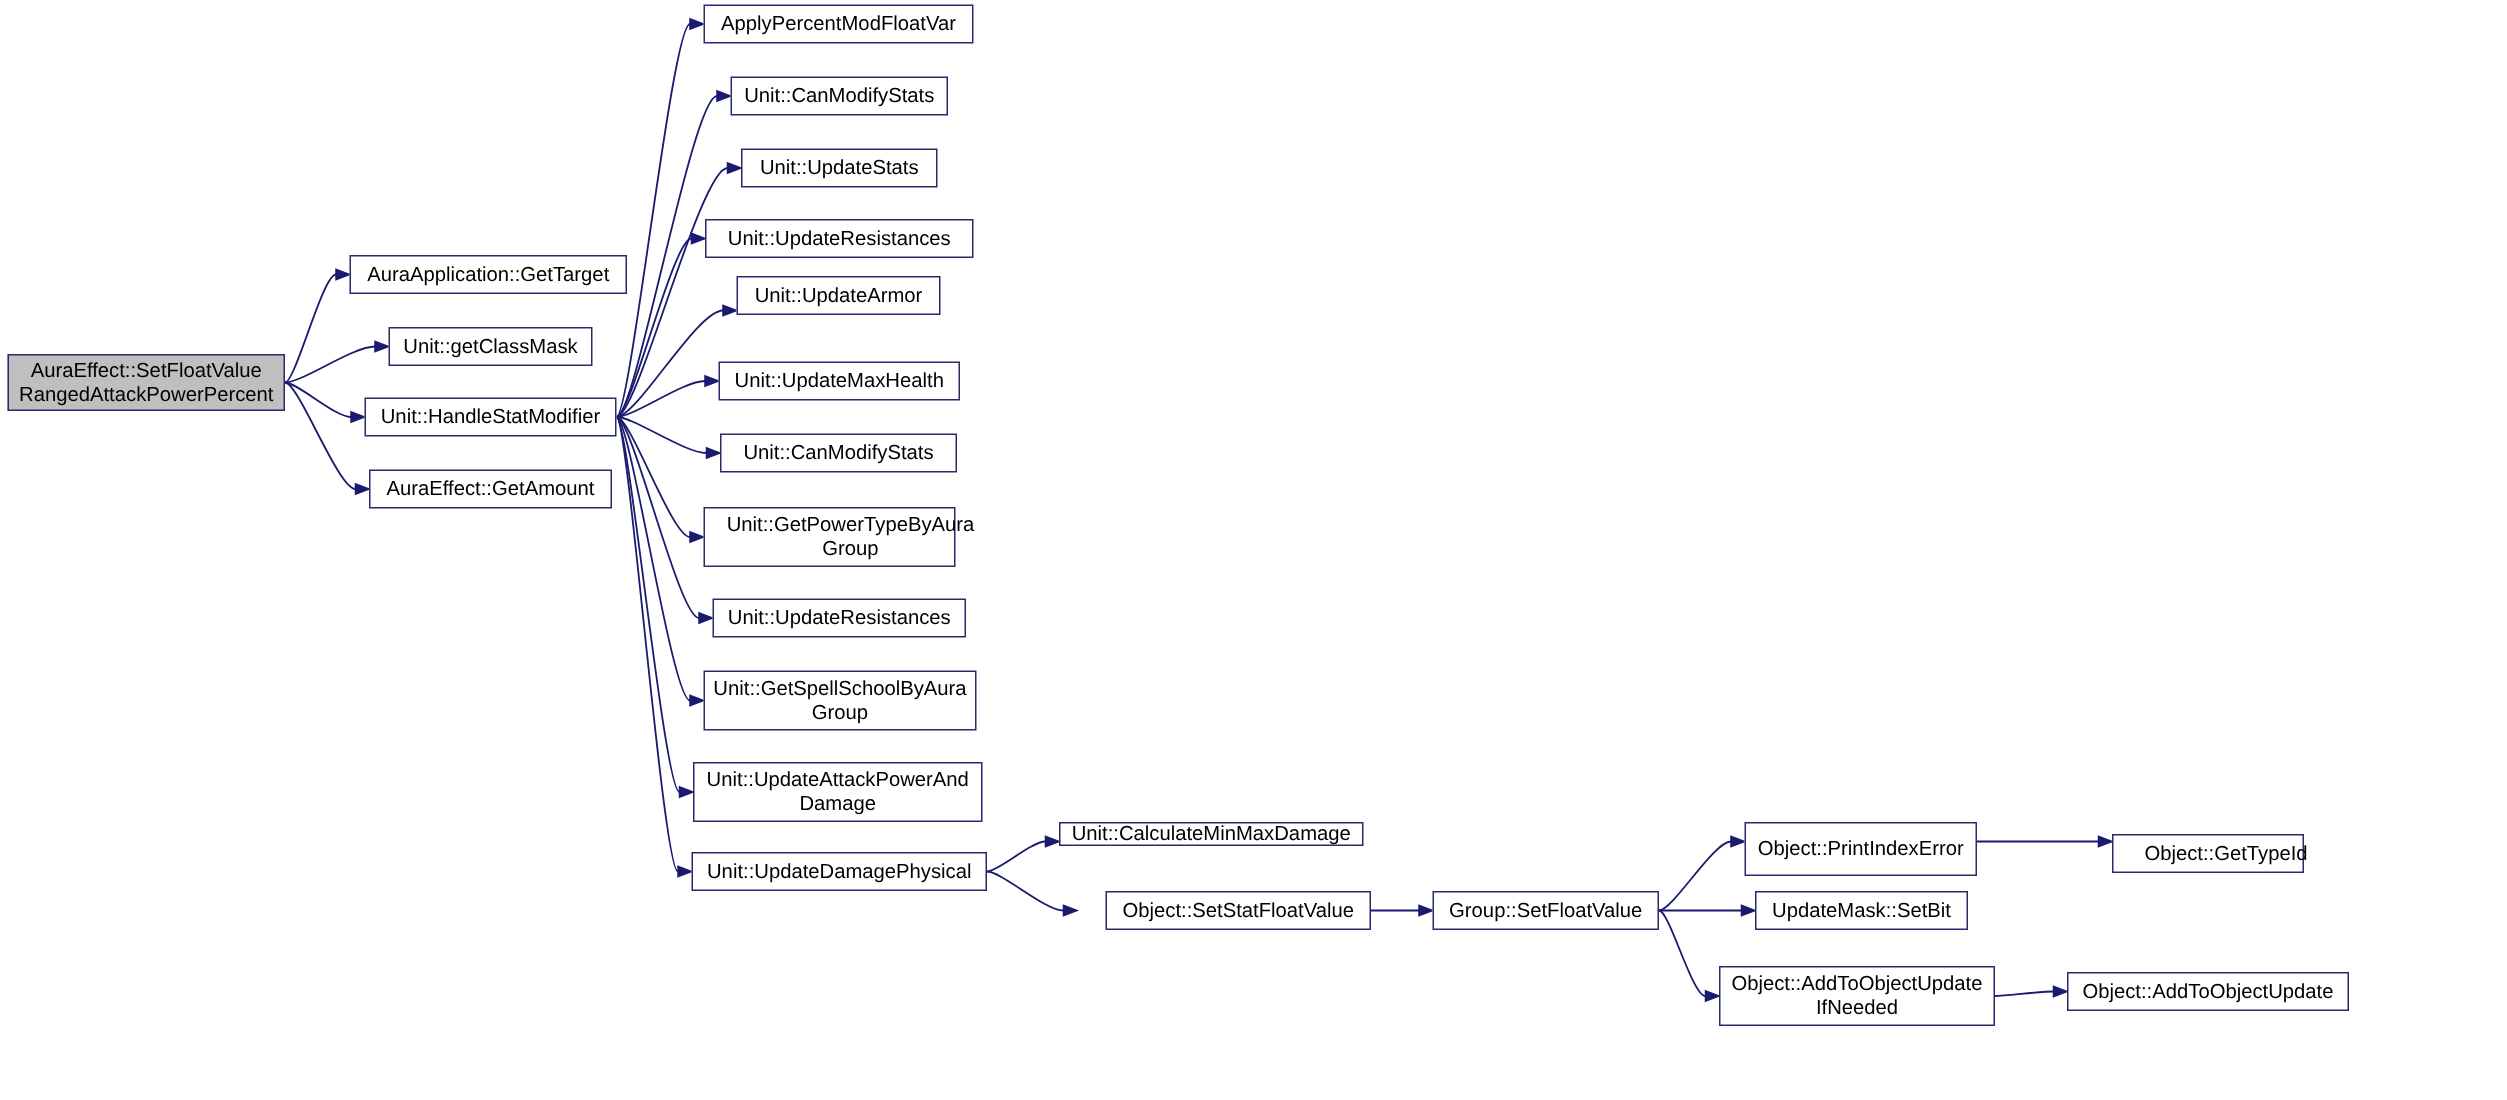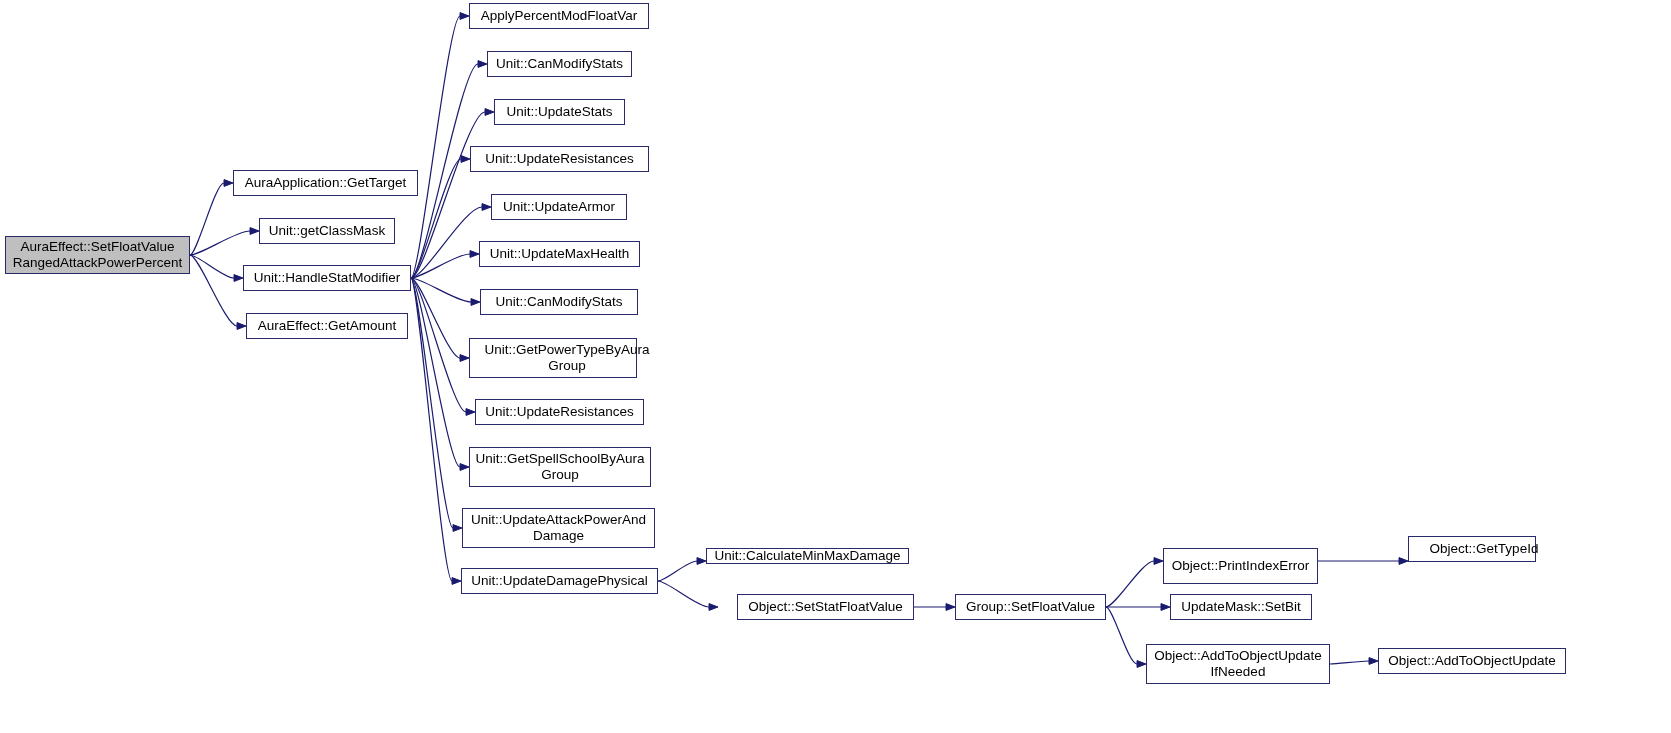--- a/index.html
+++ b/index.html
@@ -110,34 +110,34 @@
       <div class="node root" style="left: 5px; top: 236px; width: 185px; height: 38px;">AuraEffect::SetFloatValue
 RangedAttackPowerPercent</div>
       <div class="node" style="left: 233px; top: 170px; width: 185px; height: 26px;">AuraApplication::GetTarget</div>
       <div class="node" style="left: 259px; top: 218px; width: 136px; height: 26px;">Unit::getClassMask</div>
       <div class="node" style="left: 243px; top: 265px; width: 168px; height: 26px;">Unit::HandleStatModifier</div>
       <div class="node" style="left: 246px; top: 313px; width: 162px; height: 26px;">AuraEffect::GetAmount</div>
       <div class="node" style="left: 469px; top: 3px; width: 180px; height: 26px;">ApplyPercentModFloatVar</div>
       <div class="node" style="left: 487px; top: 51px; width: 145px; height: 26px;">Unit::CanModifyStats</div>
       <div class="node" style="left: 494px; top: 99px; width: 131px; height: 26px;">Unit::UpdateStats</div>
       <div class="node" style="left: 470px; top: 146px; width: 179px; height: 26px;">Unit::UpdateResistances</div>
-      <div class="node" style="left: 491px; top: 194px; width: 136px; height: 26px;">Unit::UpdateArmor</div>
+      <div class="node" style="left: 491px; top: 184px; width: 136px; height: 26px;">Unit::UpdateArmor</div>
       <div class="node" style="left: 479px; top: 241px; width: 161px; height: 26px;">Unit::UpdateMaxHealth</div>
       <div class="node" style="left: 480px; top: 289px; width: 158px; height: 26px;">Unit::CanModifyStats</div>
       <div class="node" style="left: 469px; top: 338px; width: 168px; height: 40px; padding-left: 32px;">Unit::GetPowerTypeByAura
 Group</div>
       <div class="node" style="left: 475px; top: 399px; width: 169px; height: 26px;">Unit::UpdateResistances</div>
       <div class="node" style="left: 469px; top: 447px; width: 182px; height: 40px;">Unit::GetSpellSchoolByAura
 Group</div>
       <div class="node" style="left: 462px; top: 508px; width: 193px; height: 40px;">Unit::UpdateAttackPowerAnd
 Damage</div>
       <div class="node" style="left: 461px; top: 568px; width: 197px; height: 26px;">Unit::UpdateDamagePhysical</div>
       <div class="node" style="left: 706px; top: 548px; width: 203px; height: 16px;">Unit::CalculateMinMaxDamage</div>
       <div class="node" style="left: 718px; top: 594px; width: 177px; height: 26px; margin-left: 19px;">Object::SetStatFloatValue</div>
       <div class="node" style="left: 955px; top: 594px; width: 151px; height: 26px;">Group::SetFloatValue</div>
       <div class="node" style="left: 1163px; top: 548px; width: 155px; height: 36px;">Object::PrintIndexError</div>
       <div class="node" style="left: 1170px; top: 594px; width: 142px; height: 26px;">UpdateMask::SetBit</div>
       <div class="node" style="left: 1146px; top: 644px; width: 184px; height: 40px;">Object::AddToObjectUpdate
 IfNeeded</div>
-      <div class="node" style="left: 1408px; top: 536px; width: 128px; height: 26px; padding-left: 28px;">Object::GetTypeId</div>
+      <div class="node" style="left: 1408px; top: 556px; width: 128px; height: 26px; padding-left: 28px;">Object::GetTypeId</div>
       <div class="node" style="left: 1378px; top: 648px; width: 188px; height: 26px;">Object::AddToObjectUpdate</div>
     </div>
 </div>
 
 </body></html>

